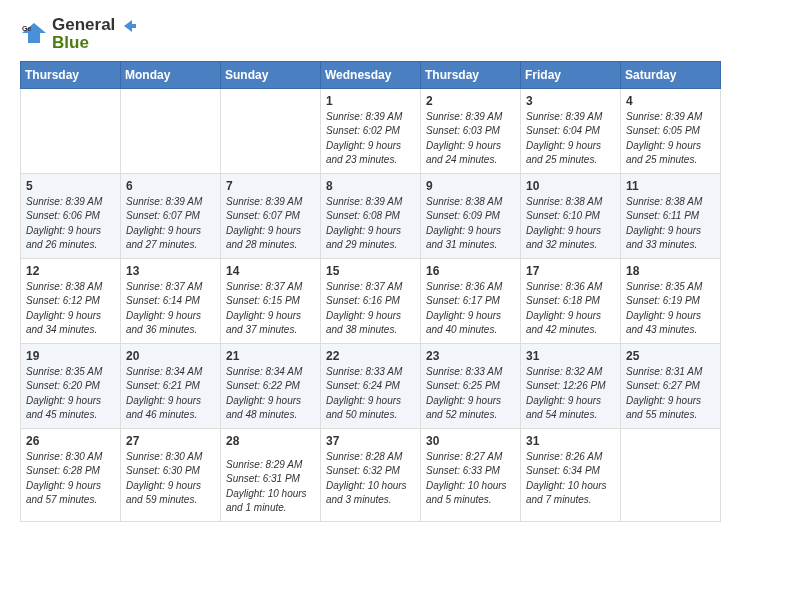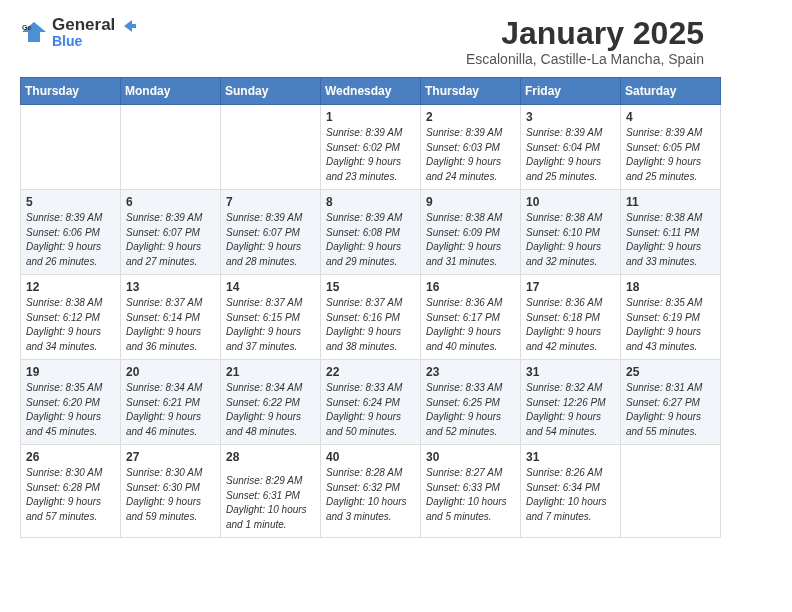--- a/index.html
+++ b/index.html
@@ -94,26 +94,22 @@
         <rect x="0" y="0" width="28" height="28" fill="white"></rect>
         <polygon points="14,4 26,14 20,14 20,24 8,24 8,14 2,14" fill="#4a90d9"></polygon>
         <text x="2" y="12" font-size="7" font-weight="bold" fill="#333">Ge</text>
       </svg>
       <div>
         <div style="font-size:17px;font-weight:bold;color:#333;line-height:1.0;">General
           <svg width="16" height="16" viewBox="0 0 16 16" style="vertical-align:middle;margin-left:2px;">
             <polygon points="2,8 10,2 10,6 14,6 14,10 10,10 10,14" fill="#4a90d9"></polygon>
           </svg>
         </div>
-        <div style="font-size:14px;font-weight:bold;color:#3b82f6;line-height:1.0;">Blue</div>
+        <div style="font-size:17px;font-weight:bold;color:#4d7c0f;line-height:1.0;">Blue</div>
       </div>
-    </div>
-    <div class="title-block">
-      <div class="month-title">January 2025</div>
-      <div class="location">Escalonilla, Castille-La Mancha, Spain</div>
     </div>
   </div>
 
   <table>
     <thead>
       <tr>
       <th>Thursday</th>
           <th>Monday</th>
           <th>Sunday</th>
           <th>Wednesday</th>
@@ -297,21 +293,21 @@
 Sunset: 6:30 PM
 Daylight: 9 hours and 59 minutes.</div>
           </td>
           <td>
             <span class="day-num">28</span>
             <div class="day-info" style="white-space: pre-line; margin-top: 10px;">Sunrise: 8:29 AM
 Sunset: 6:31 PM
 Daylight: 10 hours and 1 minute.</div>
           </td>
           <td>
-            <span class="day-num">40</span>
+            <span class="day-num">37</span>
             <div class="day-info" style="white-space: pre-line;">Sunrise: 8:28 AM
 Sunset: 6:32 PM
 Daylight: 10 hours and 3 minutes.</div>
           </td>
           <td>
             <span class="day-num">30</span>
             <div class="day-info" style="white-space: pre-line;">Sunrise: 8:27 AM
 Sunset: 6:33 PM
 Daylight: 10 hours and 5 minutes.</div>
           </td>

